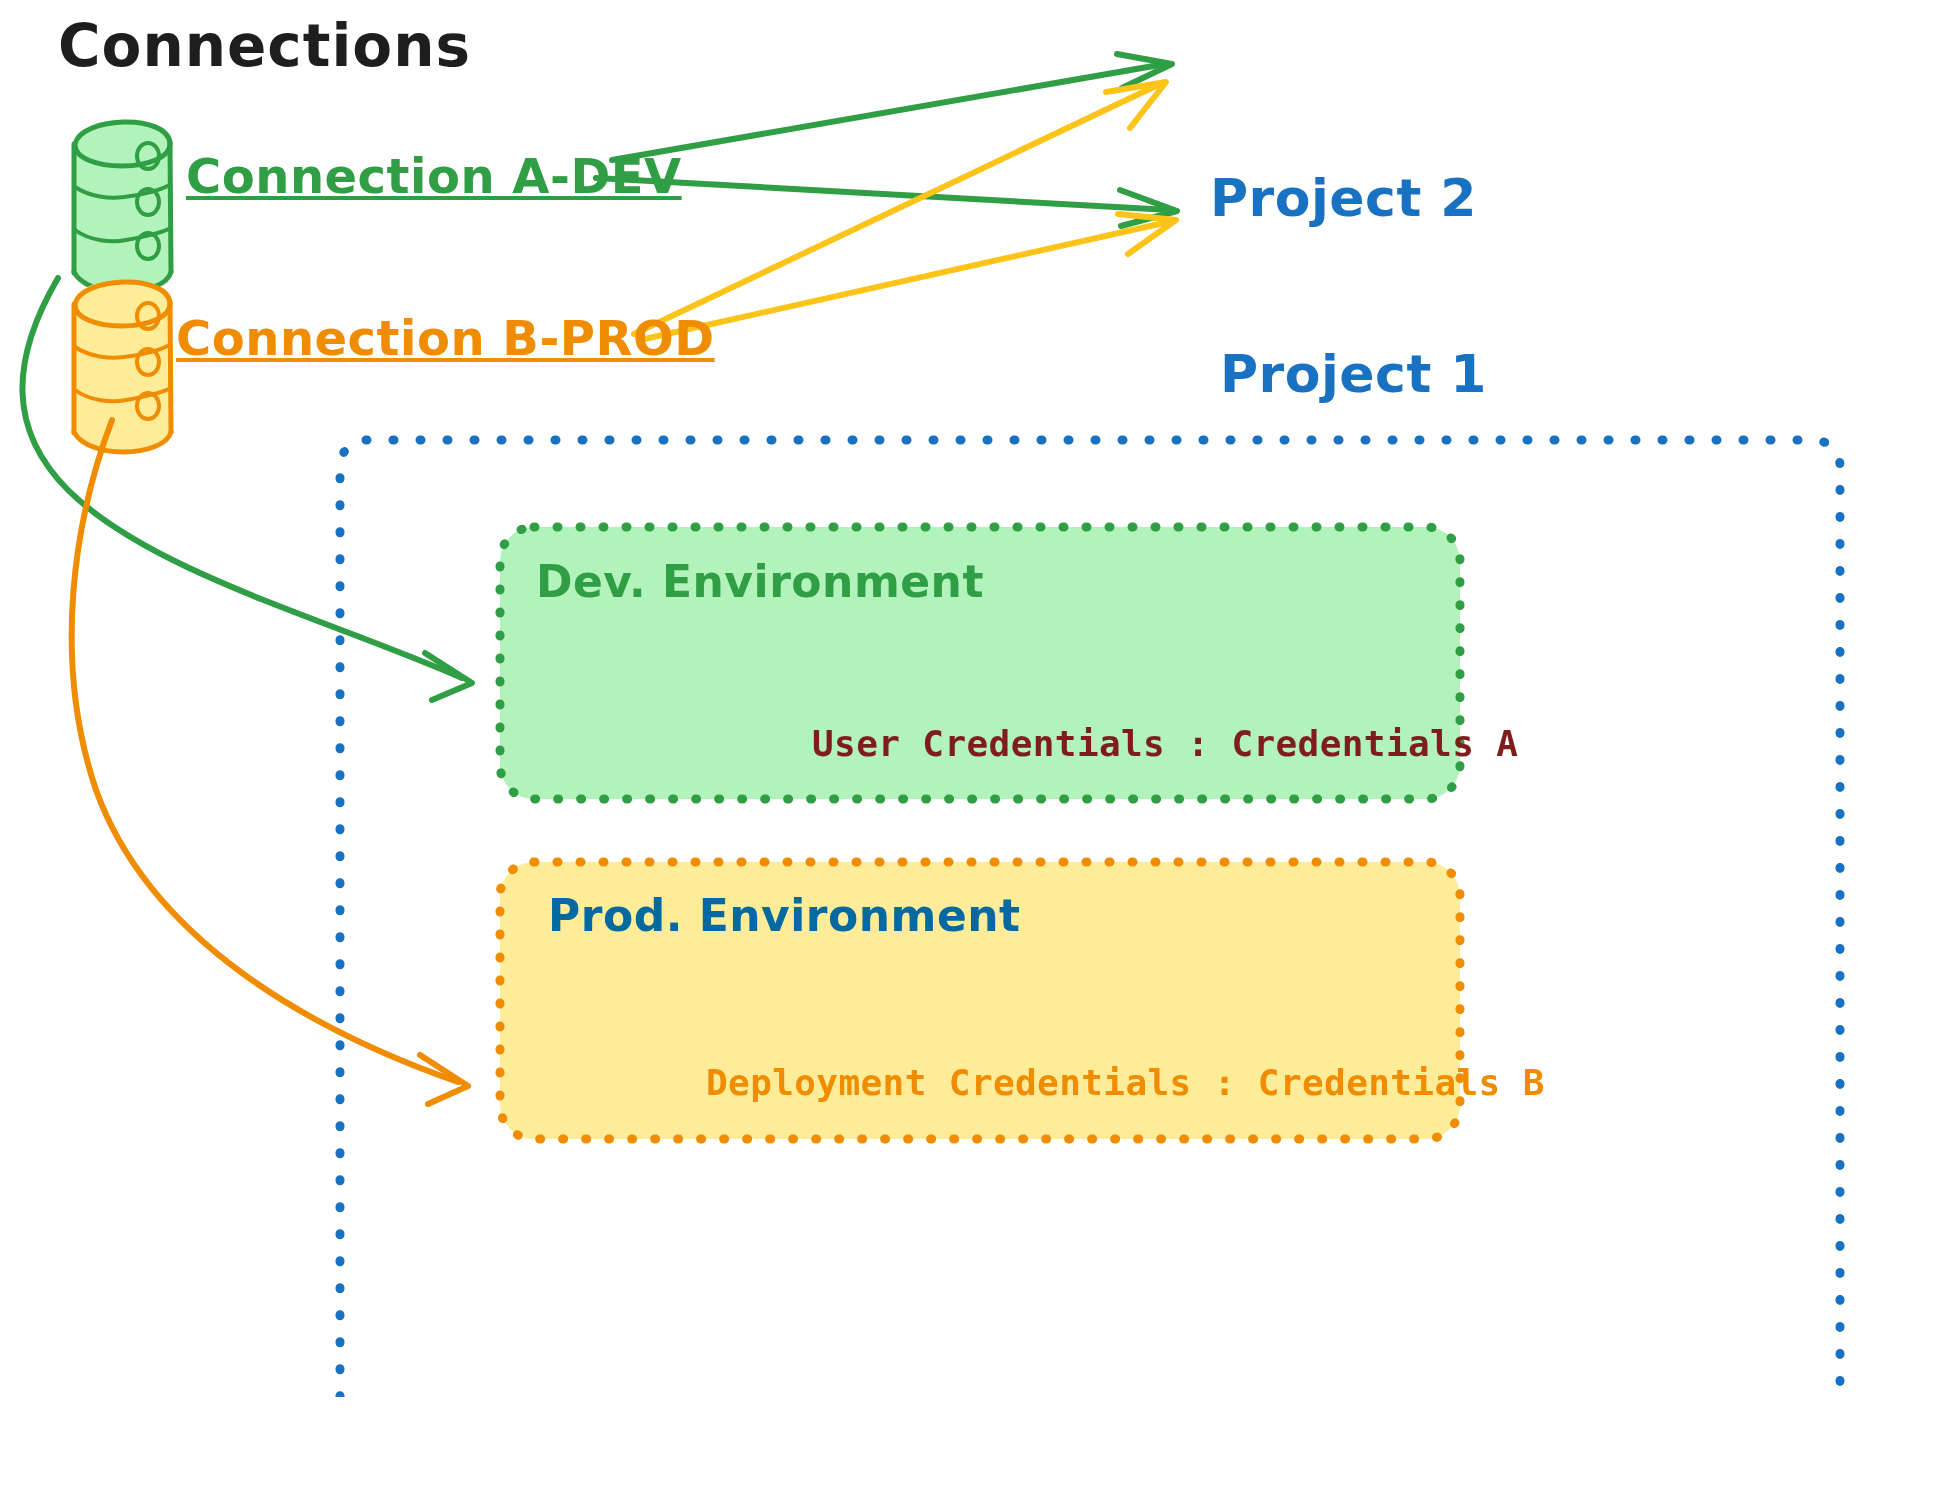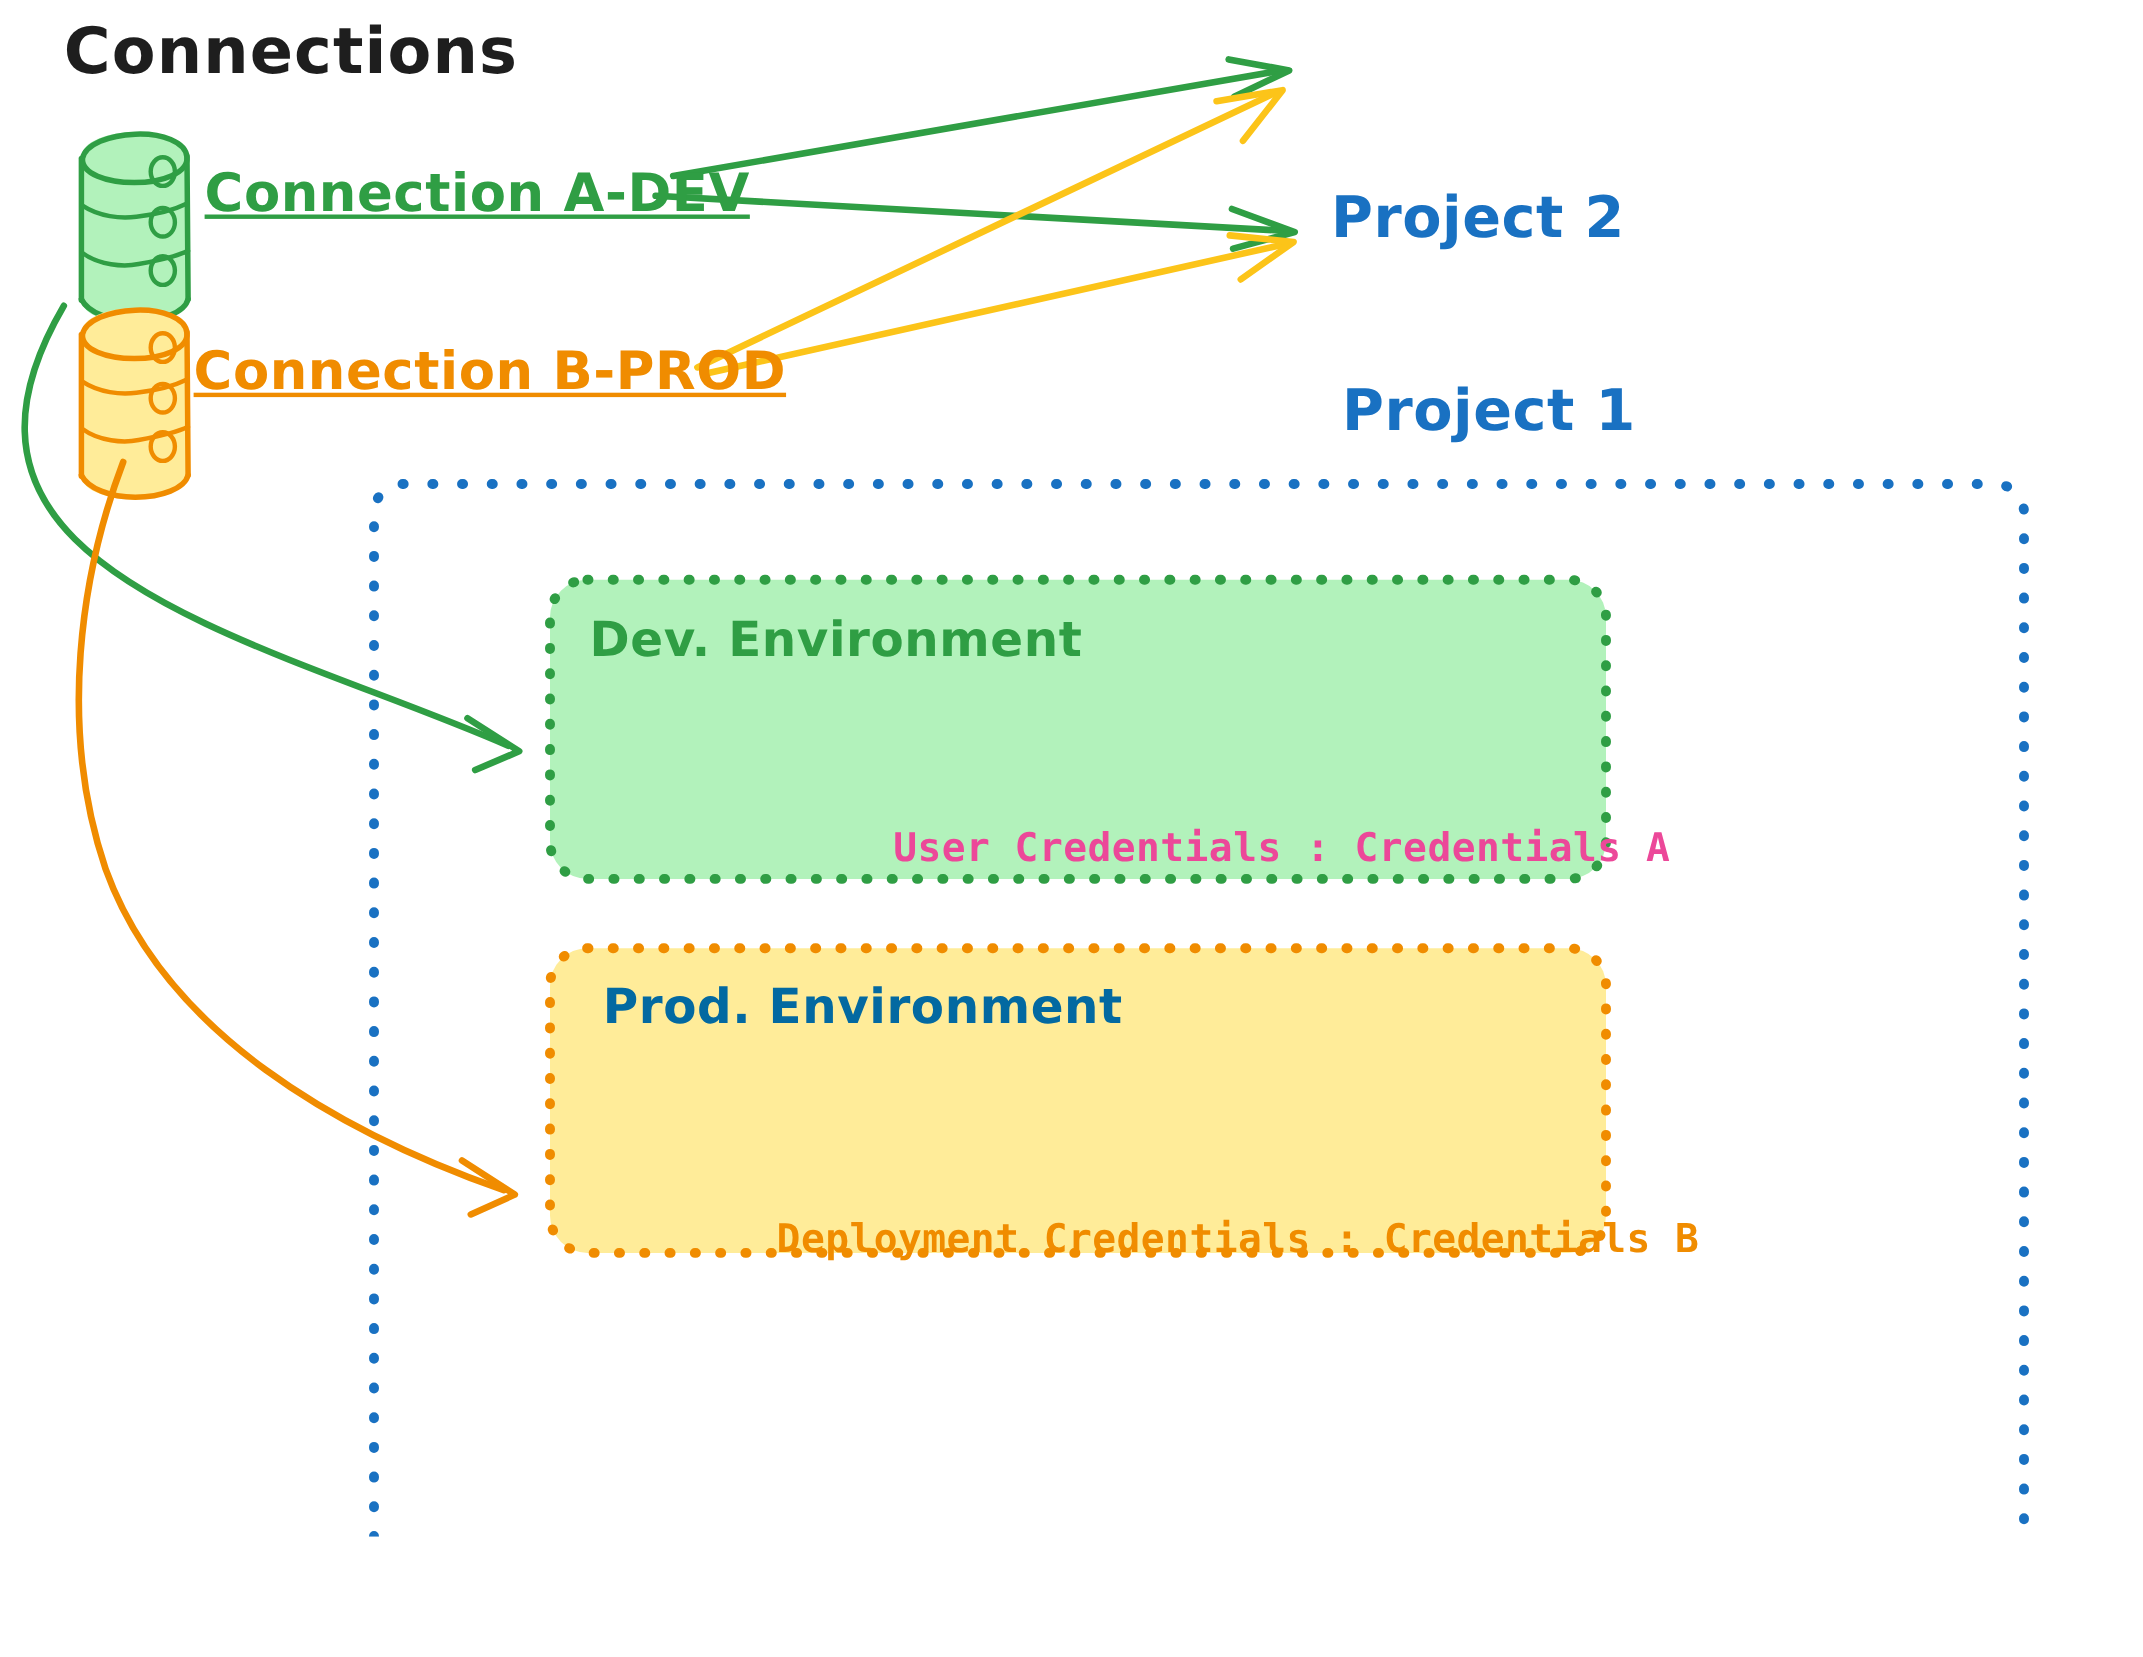--- a/index.html
+++ b/index.html
@@ -68,28 +68,26 @@
     position: absolute;
     font-family: "DejaVu Sans Mono", monospace;
     font-size: 36px;
     font-weight: 700;
     white-space: nowrap;
     letter-spacing: 0.4px;
   }
   #dev-cred {
     left: 812px;
     top: 723px;
-    color: #ec4899;
-    margin-top: 28px;
+    color: #7f1d1d;
   }
   #prod-cred {
     left: 706px;
     top: 1062px;
     color: #f08c00;
-    margin-top: 44px;
   }
 </style>
 </head>
 <body>
 
 <div id="canvas">
 
   <svg id="sketch" viewBox="0 0 1948 1506">
 
     <g>

